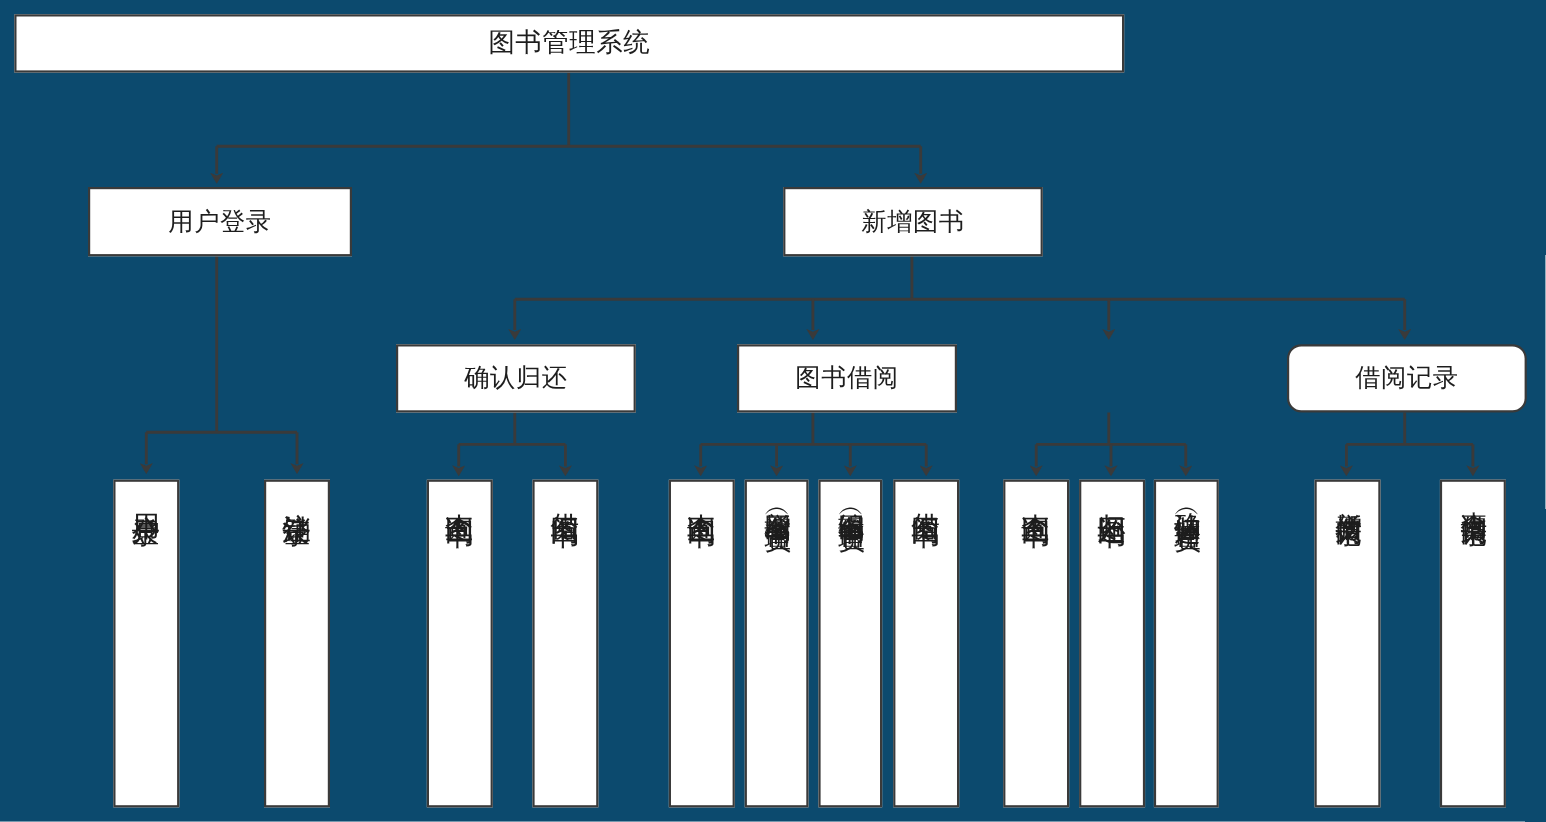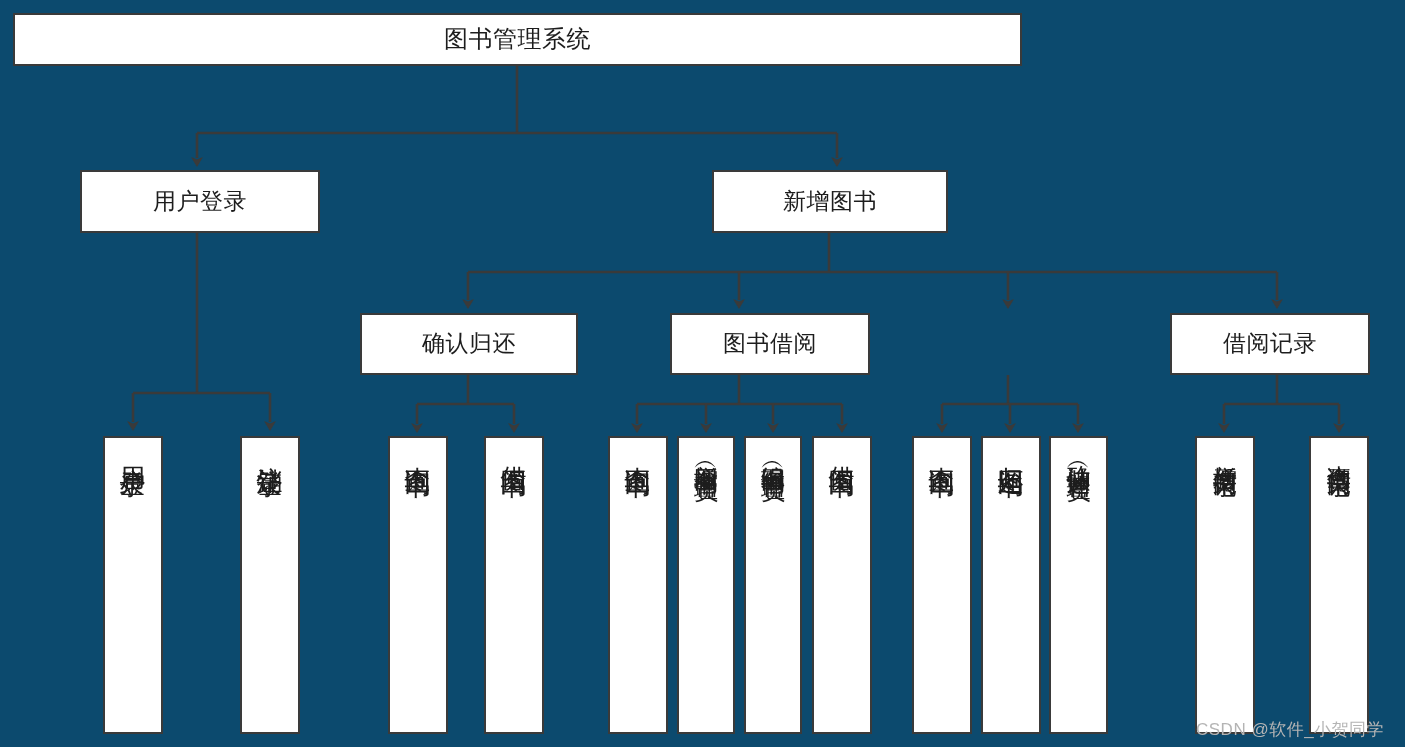--- a/index.html
+++ b/index.html
@@ -145,21 +145,21 @@
 
   <div class="node horiz" style="left:360px; top:313px; width:218px; height:62px;">
     <span class="label">确认归还</span>
   </div>
 
   <div class="node horiz" style="left:632px; top:313px; width:200px; height:62px;margin-left:38px;">
     <span class="label">图书借阅</span>
   </div>
 
 
-  <div class="node horiz" style="left:1170px; top:313px; width:200px; height:62px;">
+  <div class="node horiz" style="left:1170px; top:313px; width:218px; height:62px;border-radius:13px;">
     <span class="label">借阅记录</span>
   </div>
 
   <div class="node vert" style="left:103px; top:436px; width:60px; height:298px;">
     <span class="label">用户登录</span>
   </div>
 
   <div class="node vert" style="left:240px; top:436px; width:60px; height:298px;">
     <span class="label">注销登录</span>
   </div>
@@ -201,15 +201,14 @@
   </div>
 
   <div class="node vert narrow" style="left:1195px; top:436px; width:60px; height:298px;">
     <span class="label">新增借阅记录</span>
   </div>
 
   <div class="node vert narrow" style="left:1309px; top:436px; width:60px; height:298px;">
     <span class="label">查询借阅记录</span>
   </div>
 
-  <div class="watermark" style="left:1196px; top:718px;">CSDN @软件_小贺同学</div>
 
 </div>
 
 </body></html>

